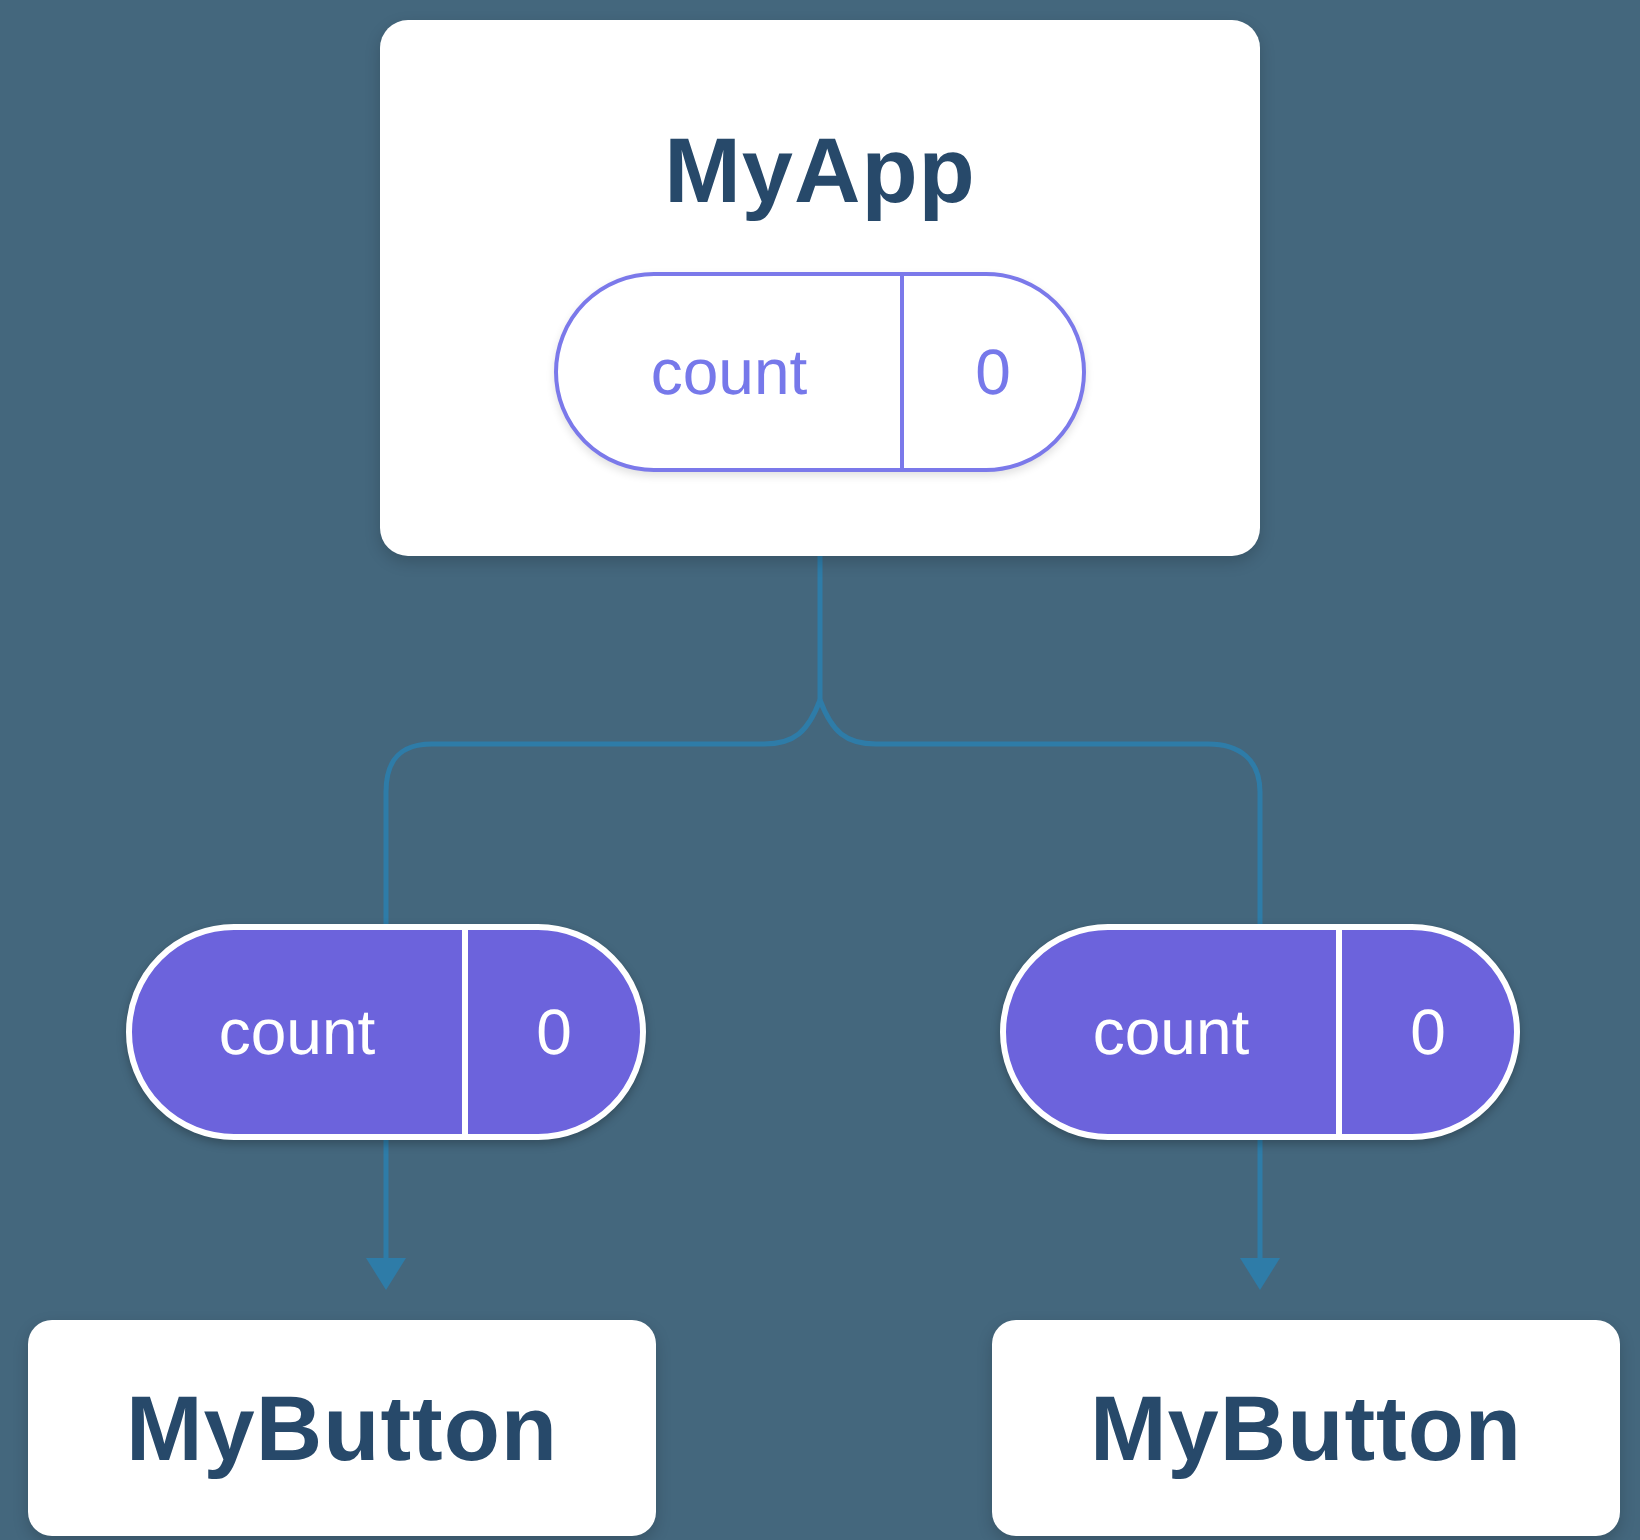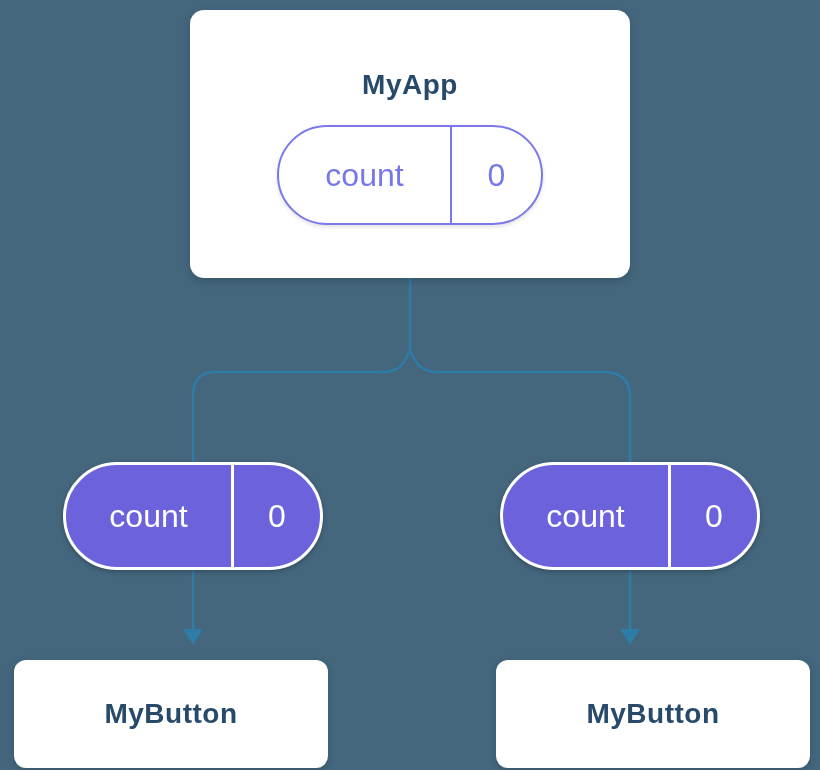--- a/index.html
+++ b/index.html
@@ -26,21 +26,21 @@
 
   .card{
     position:absolute;z-index:2;
     background:var(--card-bg);
     border-radius:14px;
     box-shadow:0 3px 8px rgba(0,0,0,0.18);
     display:flex;flex-direction:column;align-items:center;justify-content:center;
   }
   .card .title{
     color:var(--title-text);
-    font-size:28px;font-weight:700;letter-spacing:0.5px;
+    font-size:46px;font-weight:700;letter-spacing:0.5px;
   }
   .root-card{left:190px;top:10px;width:440px;height:268px;}
   .root-card .title{margin-top:6px;}
 
   .pill{
     display:flex;align-items:stretch;overflow:hidden;
     border-radius:60px;z-index:2;
     box-shadow:0 2px 4px rgba(0,0,0,0.12);
   }
   .pill .cell{

